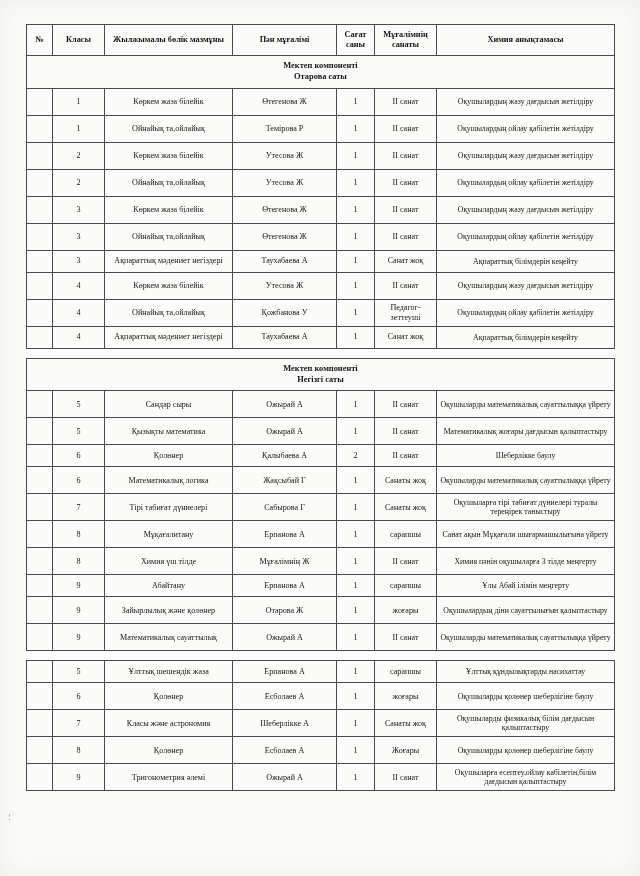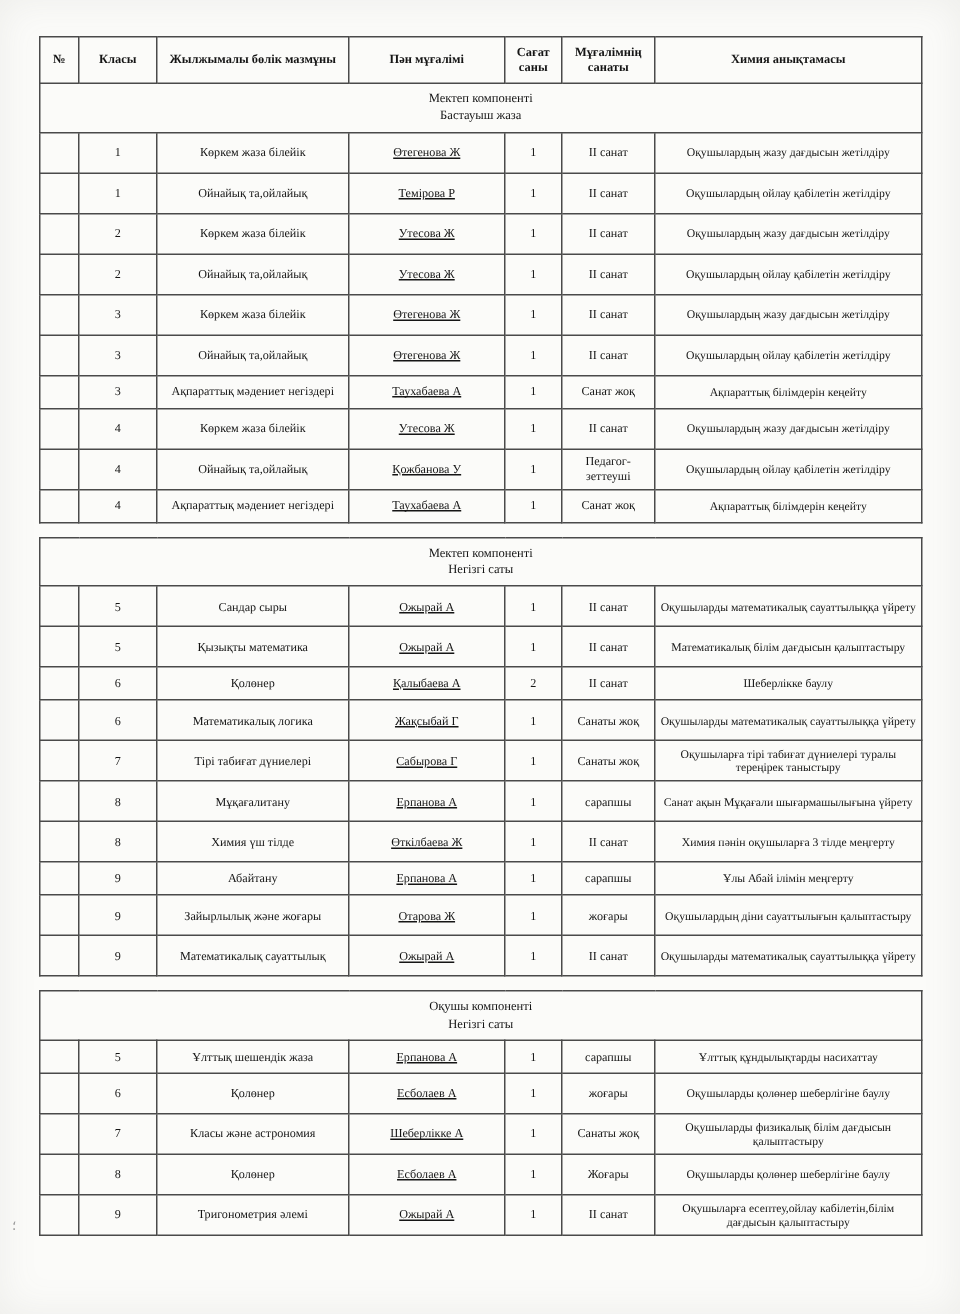--- a/index.html
+++ b/index.html
@@ -52,33 +52,34 @@
   .c-no     { width: 26px; }
   .c-class  { width: 52px; }
   .c-topic  { width: 128px; }
   .c-teach  { width: 104px; }
   .c-hours  { width: 38px; }
   .c-cat    { width: 62px; }
   .c-desc   { width: 178px; }
 
   td.row-no, td.row-class, td.row-hours { font-size: 8.1px; }
   td.row-topic { text-align: center; margin-left: 28px; }
-  td.row-teacher { text-align: center; text-decoration: underline; }
+  td.row-teacher { text-align: center; }
   td.row-cat { text-align: center; }
   td.row-desc { text-align: center; font-size: 7.8px; }
 
   tr.section td {
     border-left: 1px solid #4a4a4a;
     border-right: 1px solid #4a4a4a;
     border-top: 1px solid #4a4a4a;
     border-bottom: 1px solid #4a4a4a;
     padding: 4px 2px 5px 2px;
     font-size: 8.4px;
     line-height: 1.35;
     text-align: center;
+    font-weight: bold;
   }
   tr.section .s1 { display: block; }
   tr.section .s2 { display: block; }
 
   tr.spacer td {
     border: none;
     height: 9px;
     padding: 0;
   }
   .data-row td { height: 17px; }
@@ -127,21 +128,21 @@
           <th>Пән мұғалімі</th>
           <th>Сағат саны</th>
           <th>Мұғалімнің санаты</th>
           <th>Химия анықтамасы</th>
         </tr>
       </thead>
       <tbody id="tbody">
           <tr class="section">
             <td colspan="7">
               <span class="s1">Мектеп компоненті</span>
-              <span class="s2">Бастауыш жаза</span>
+              <span class="s2">Отарова саты</span>
             </td>
           </tr>
           <tr class="data-row faded tall">
             <td class="row-no"></td>
             <td class="row-class">1</td>
             <td class="row-topic">Көркем жаза білейік</td>
             <td class="row-teacher">Өтегенова Ж</td>
             <td class="row-hours">1</td>
             <td class="row-cat">II санат</td>
             <td class="row-desc">Оқушылардың жазу дағдысын жетілдіру</td>
@@ -245,21 +246,21 @@
             <td class="row-cat">II санат</td>
             <td class="row-desc">Оқушыларды математикалық сауаттылыққа үйрету</td>
           </tr>
           <tr class="data-row tall">
             <td class="row-no"></td>
             <td class="row-class">5</td>
             <td class="row-topic">Қызықты математика</td>
             <td class="row-teacher">Ожырай А</td>
             <td class="row-hours">1</td>
             <td class="row-cat">II санат</td>
-            <td class="row-desc">Математикалық білім дағдысын қалыптастыру</td>
+            <td class="row-desc">Математикалық жоғары дағдысын қалыптастыру</td>
           </tr>
           <tr class="data-row">
             <td class="row-no"></td>
             <td class="row-class">6</td>
             <td class="row-topic">Қолөнер</td>
             <td class="row-teacher">Қалыбаева А</td>
             <td class="row-hours">2</td>
             <td class="row-cat">II санат</td>
             <td class="row-desc">Шеберлікке баулу</td>
           </tr>
@@ -287,60 +288,54 @@
             <td class="row-topic">Мұқағалитану</td>
             <td class="row-teacher">Ерпанова А</td>
             <td class="row-hours">1</td>
             <td class="row-cat">сарапшы</td>
             <td class="row-desc">Санат ақын Мұқағали шығармашылығына үйрету</td>
           </tr>
           <tr class="data-row tall">
             <td class="row-no"></td>
             <td class="row-class">8</td>
             <td class="row-topic">Химия үш тілде</td>
-            <td class="row-teacher">Өткілбаева Ж</td>
+            <td class="row-teacher">Мұғалімнің Ж</td>
             <td class="row-hours">1</td>
             <td class="row-cat">II санат</td>
             <td class="row-desc">Химия пәнін оқушыларға 3 тілде меңгерту</td>
           </tr>
           <tr class="data-row">
             <td class="row-no"></td>
             <td class="row-class">9</td>
             <td class="row-topic">Абайтану</td>
             <td class="row-teacher">Ерпанова А</td>
             <td class="row-hours">1</td>
             <td class="row-cat">сарапшы</td>
             <td class="row-desc">Ұлы Абай ілімін меңгерту</td>
           </tr>
           <tr class="data-row tall">
             <td class="row-no"></td>
             <td class="row-class">9</td>
-            <td class="row-topic">Зайырлылық және жоғары</td>
+            <td class="row-topic">Зайырлылық және қолөнер</td>
             <td class="row-teacher">Отарова Ж</td>
             <td class="row-hours">1</td>
             <td class="row-cat">жоғары</td>
             <td class="row-desc">Оқушылардың діни сауаттылығын қалыптастыру</td>
           </tr>
           <tr class="data-row tall">
             <td class="row-no"></td>
             <td class="row-class">9</td>
             <td class="row-topic">Математикалық сауаттылық</td>
             <td class="row-teacher">Ожырай А</td>
             <td class="row-hours">1</td>
             <td class="row-cat">II санат</td>
             <td class="row-desc">Оқушыларды математикалық сауаттылыққа үйрету</td>
           </tr>
           <tr class="spacer">
             <td colspan="7"></td>
-          </tr>
-          <tr class="section">
-            <td colspan="7">
-              <span class="s1">Оқушы компоненті</span>
-              <span class="s2">Негізгі саты</span>
-            </td>
           </tr>
           <tr class="data-row">
             <td class="row-no"></td>
             <td class="row-class">5</td>
             <td class="row-topic">Ұлттық шешендік жаза</td>
             <td class="row-teacher">Ерпанова А</td>
             <td class="row-hours">1</td>
             <td class="row-cat">сарапшы</td>
             <td class="row-desc">Ұлттық құндылықтарды насихаттау</td>
           </tr>

